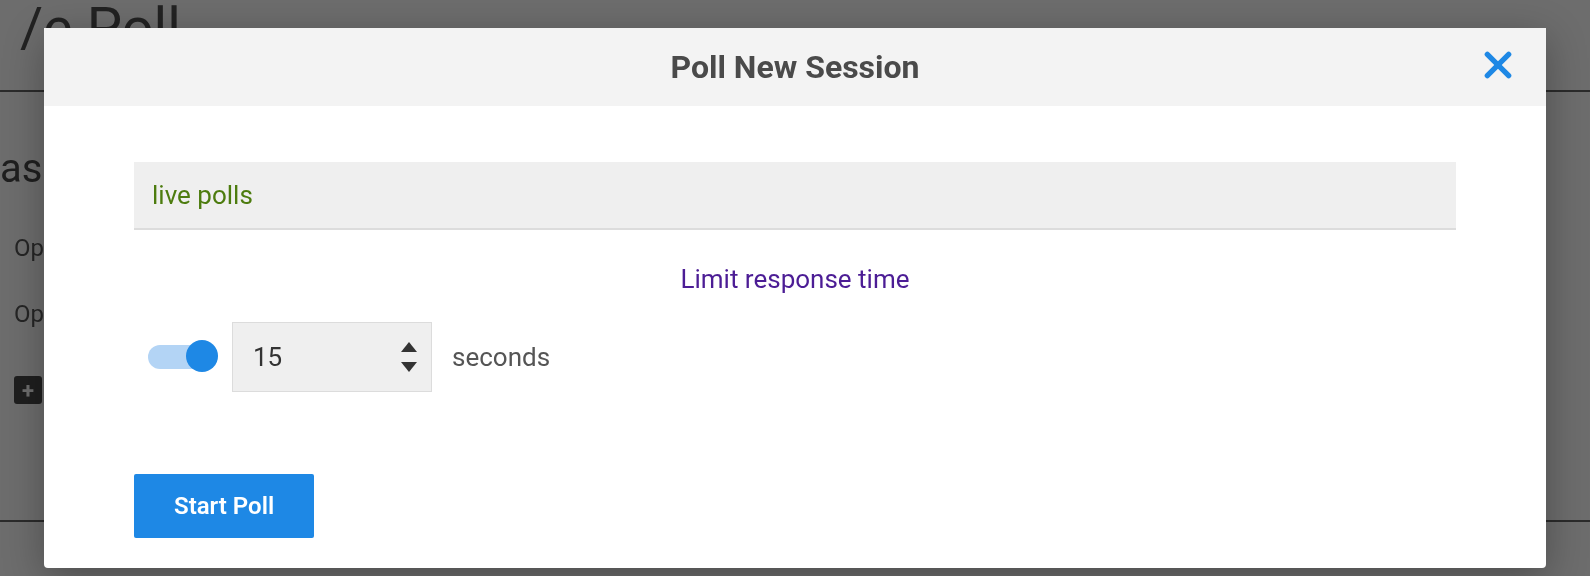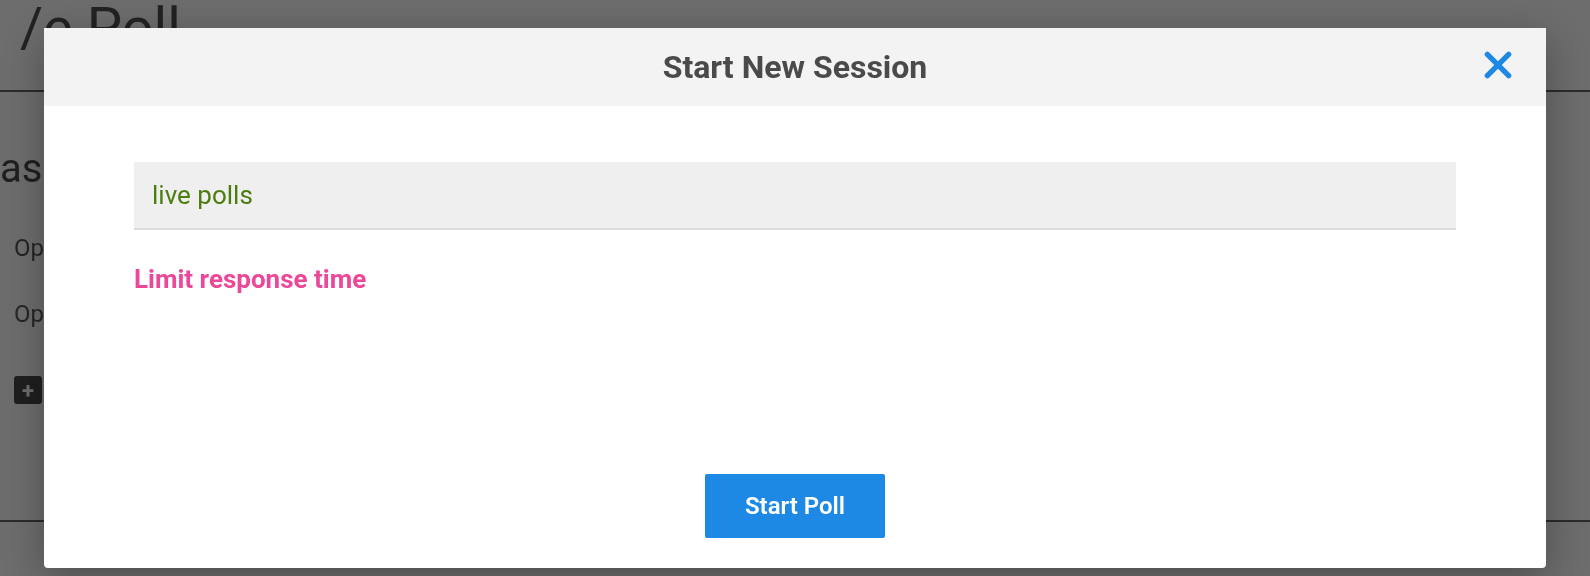--- a/index.html
+++ b/index.html
@@ -165,23 +165,24 @@
       margin-top: 34px;
       gap: 60px;
     }
     
     .option-col {
       flex: 1;
     }
     
     .option-label {
       font-size: 26px;
-      color: #ec4899;
-      font-weight: 700;
+      color: #4c1d95;
+      font-weight: 400;
       margin-bottom: 28px;
+      text-align: center;
     }
     
     .toggle-row {
       display: flex;
       align-items: center;
       gap: 20px;
       padding-left: 14px;
     }
     
     .toggle {
@@ -276,21 +277,21 @@
     }
     
     .unit-label {
       font-size: 26px;
       color: #555;
     }
     
     .modal-footer {
       padding: 0 90px 30px 90px;
       display: flex;
-      justify-content: center;
+      justify-content: flex-start;
     }
     
     .start-btn {
       background: #1e88e5;
       color: #fff;
       border: none;
       padding: 18px 40px;
       font-size: 24px;
       font-weight: 600;
       cursor: pointer;
@@ -308,35 +309,48 @@
   <div class="bg-op2">Op</div>
   <div class="bg-plus">+</div>
 </div>
 <div class="bg-divider"></div>
 <div class="bg-divider2"></div>
 
 <div class="backdrop"></div>
 
 <div class="modal">
   <div class="modal-header">
-    <div class="modal-title">Start New Session</div>
+    <div class="modal-title">Poll New Session</div>
     <div class="close-btn">
       <svg viewBox="0 0 24 24">
         <line x1="4" y1="4" x2="20" y2="20"></line>
         <line x1="20" y1="4" x2="4" y2="20"></line>
       </svg>
     </div>
   </div>
 
   <div class="modal-body">
     <input type="text" class="name-input" value="live polls" style="">
     
     <div class="options-row">
       <div class="option-col">
         <div class="option-label">Limit response time</div>
+        <div class="toggle-row">
+          <div class="toggle on">
+            <div class="knob"></div>
+          </div>
+          <div class="number-input-wrap">
+            <input type="text" class="number-input" value="15" style="">
+            <div class="spinner-btns">
+              <div class="spinner-up"></div>
+              <div class="spinner-down"></div>
+            </div>
+          </div>
+          <span class="unit-label">seconds</span>
+        </div>
       </div>
 
     </div>
   </div>
 
   <div class="modal-footer">
     <button class="start-btn">Start Poll</button>
   </div>
 </div>
 

